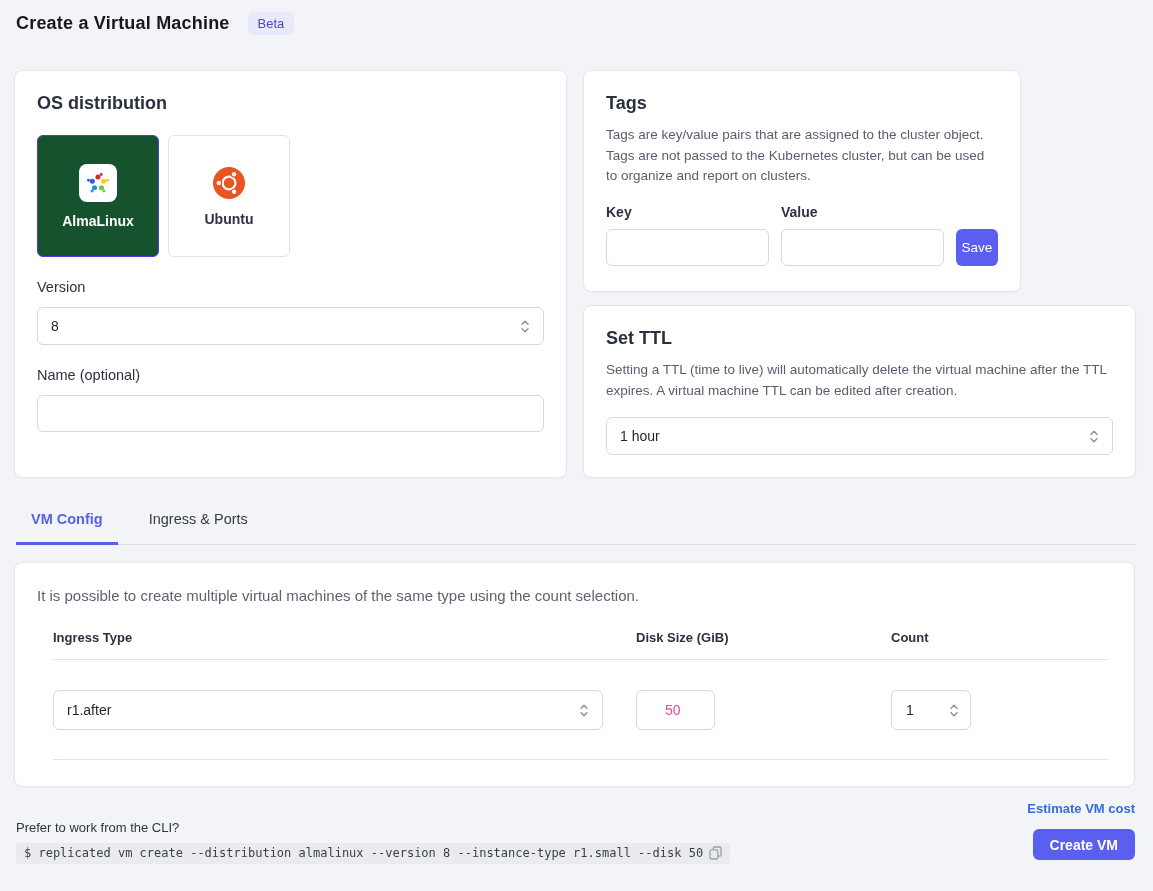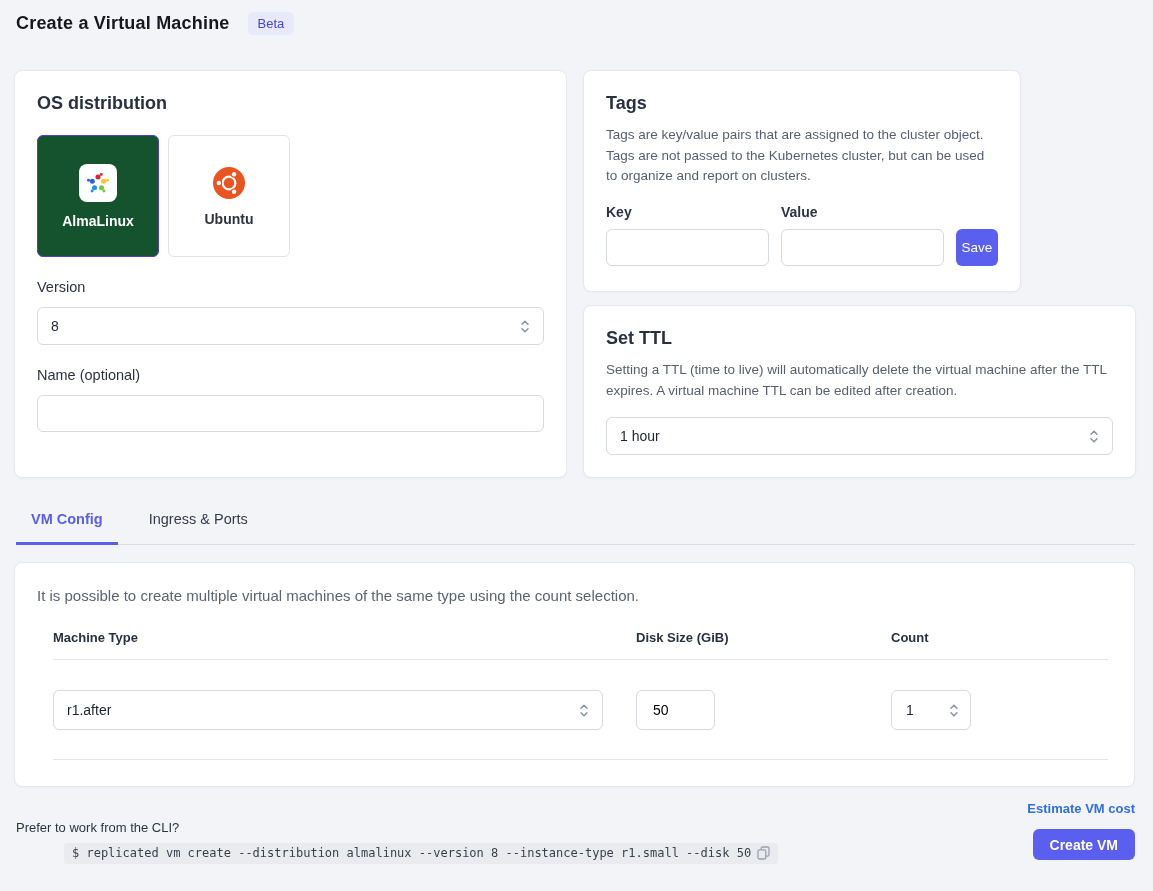--- a/index.html
+++ b/index.html
@@ -51,21 +51,21 @@
 
   .select-box {
     margin-top:12px; height:38px; width:100%;
     border:1px solid #d5d9e0; border-radius:6px; background:#fff;
     display:flex; align-items:center; justify-content:space-between;
     padding:0 13px; font-size:14px; color:#1f2430; cursor:pointer;
   }
   .text-input {
     margin-top:12px; height:37px; width:100%;
     border:1px solid #d5d9e0; border-radius:6px; background:#fff;
-    padding:0 16px; font-size:14px; color:#000000;
+    padding:0 28px; font-size:14px; color:#ec4899;
     font-family:"Liberation Sans", sans-serif; outline:none;
   }
 
   
   .tag-form { display:flex; gap:12px; margin-top:17px; align-items:flex-end; }
   .tag-field { flex:1; }
   .tag-field .field-label { font-weight:700; font-size:14px; }
   .tag-field .text-input { margin-top:9px; }
   .save-button {
     width:42px; height:37px; border:none; border-radius:6px; cursor:pointer;
@@ -101,21 +101,21 @@
 
   
   .estimate-link {
     position:absolute; right:18px; top:801px;
     font-size:13px; font-weight:700; color:#2f6fe0; text-decoration:none; cursor:pointer;
   }
   .cli-prompt { position:absolute; left:16px; top:820px; font-size:13px; color:#2e3342; }
   .cli-block {
     position:absolute; left:16px; top:843px;
     background:#e9ebee; border-radius:3px; padding:3px 8px 4px 8px;
-    display:flex; align-items:flex-start; gap:6px;margin-left:48px;
+    display:flex; align-items:flex-start; gap:6px;
   }
   .cli-command { font-family:"DejaVu Sans Mono", monospace; font-size:12px; color:#3a3f49; white-space:nowrap; }
   .copy-icon { cursor:pointer; display:flex; align-items:center; }
   .create-vm-button {
     position:absolute; right:18px; top:829px;
     height:31px; padding:0 17px; border:none; border-radius:6px; cursor:pointer;
     background:#5a5fef; color:#fff; font-size:14px; font-weight:700;
     font-family:"Liberation Sans", sans-serif;
   }
   svg { display:block; }
@@ -221,21 +221,21 @@
 <div class="tabs">
   <div class="tab active">VM Config</div>
   <div class="tab">Ingress &amp; Ports</div>
 </div>
 
 <div class="card card-main">
   <div class="vm-intro">It is possible to create multiple virtual machines of the same type using the count selection.</div>
 
   <div class="vm-table">
     <div class="vm-cols">
-      <div class="vm-col-header">Machine Type</div>
+      <div class="vm-col-header">Ingress Type</div>
       <div class="vm-col-header">Disk Size (GiB)</div>
       <div class="vm-col-header">Count</div>
     </div>
     <div class="vm-head-rule"></div>
 
     <div class="vm-cols vm-row">
       <div>
         <div class="select-box instance-select">
           <span>r1.after</span>
           <span>

